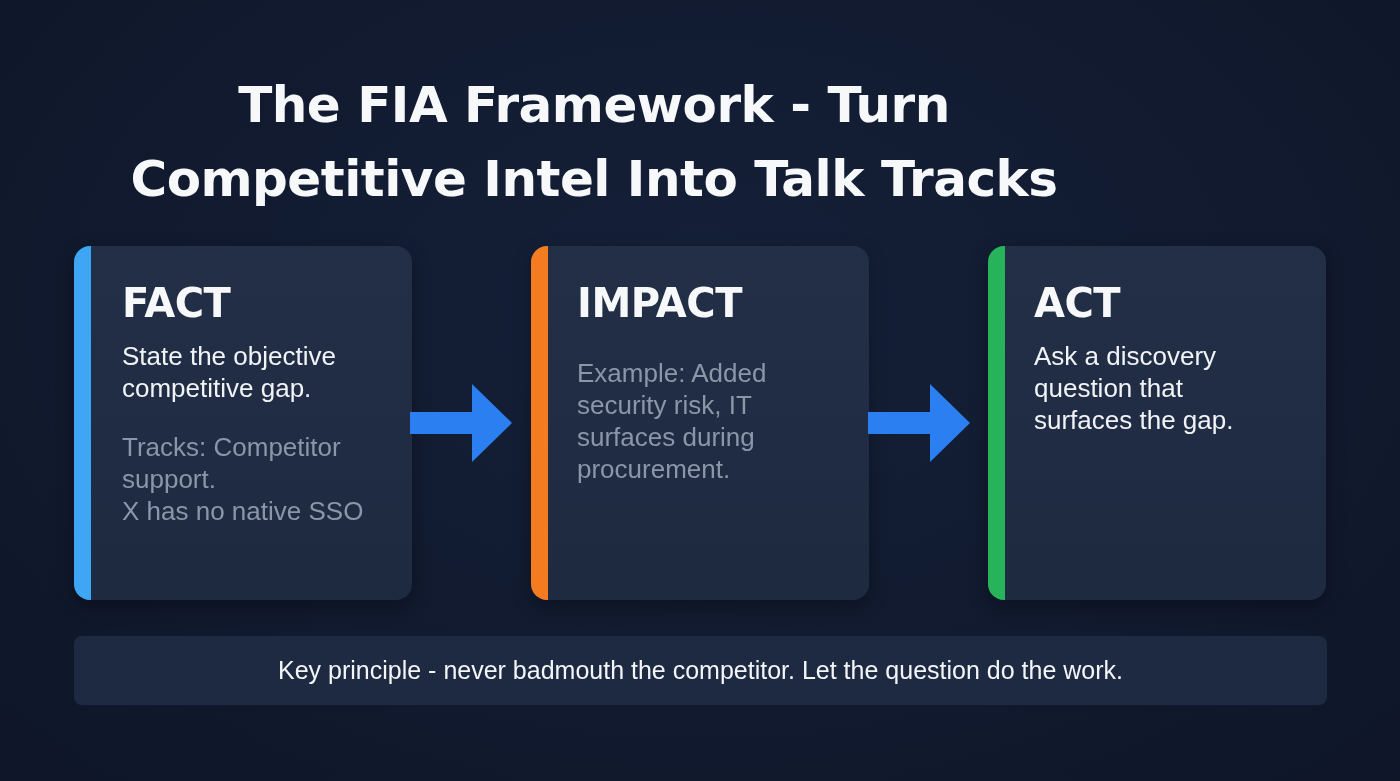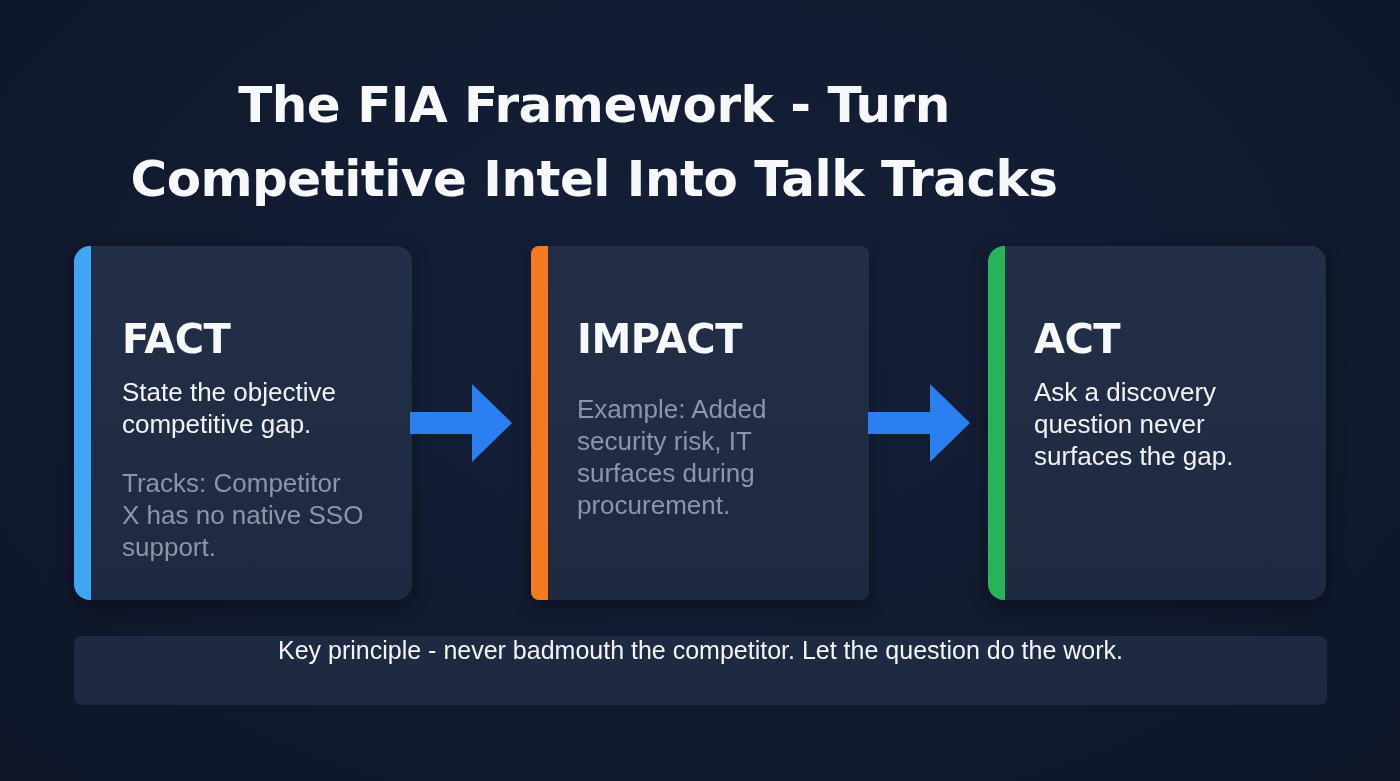--- a/index.html
+++ b/index.html
@@ -43,21 +43,20 @@
     .card .stripe {
       position: absolute;
       left: 0; top: 0; bottom: 0;
       width: 17px;
     }
     .card .content {
       position: absolute;
       left: 48px;
       top: 30px;
       right: 16px;
-      margin-top: 36px;
     }
     .card .heading {
       font-family: "DejaVu Sans", sans-serif;
       font-weight: bold;
       font-size: 40px;
       line-height: 54px;
       color: #f7f8fa;
       letter-spacing: -0.5px;
     }
     .card .desc {
@@ -83,21 +82,21 @@
 
     .footer {
       position: absolute;
       left: 74px;
       top: 636px;
       width: 1253px;
       height: 69px;
       background: #1e2a41;
       border-radius: 8px;
       display: flex;
-      align-items: flex-start;
+      align-items: center;
       justify-content: center;
     }
     .footer .text {
       font-size: 25px;
       color: #f3f5f8;
       white-space: nowrap;
     }
   </style>
 </head>
 <body>
@@ -110,31 +109,31 @@
 <div class="card" style="left:74px;">
   <div class="stripe" style="background:#3ea6f5;"></div>
   <div class="content">
     <div class="heading">FACT</div>
     <div class="desc">
       <span class="line">State the objective</span>
       <span class="line">competitive gap.</span>
     </div>
     <div class="example">
       <span class="line">Tracks: Competitor</span>
+      <span class="line">support.</span>
       <span class="line">X has no native SSO</span>
-      <span class="line">support.</span>
     </div>
   </div>
 </div>
 
 <svg class="arrow" style="left:410px;" viewBox="0 0 102 78">
   <polygon points="0,28 62,28 62,0 102,39 62,78 62,50 0,50" fill="#2b7ff0"></polygon>
 </svg>
 
-<div class="card" style="left:531px;border-radius:8px;">
+<div class="card" style="left:531px;">
   <div class="stripe" style="background:#f47b20;"></div>
   <div class="content" style="left:46px;">
     <div class="heading">IMPACT</div>
     <div class="example">
       <span class="line">Example: Added</span>
       <span class="line">security risk, IT</span>
       <span class="line">surfaces during</span>
       <span class="line">procurement.</span>
     </div>
   </div>
@@ -143,21 +142,21 @@
 <svg class="arrow" style="left:868px;" viewBox="0 0 102 78">
   <polygon points="0,28 62,28 62,0 102,39 62,78 62,50 0,50" fill="#2b7ff0"></polygon>
 </svg>
 
 <div class="card" style="left:988px;">
   <div class="stripe" style="background:#27b35a;"></div>
   <div class="content" style="left:46px;">
     <div class="heading">ACT</div>
     <div class="desc">
       <span class="line">Ask a discovery</span>
-      <span class="line">question never</span>
+      <span class="line">question that</span>
       <span class="line">surfaces the gap.</span>
     </div>
   </div>
 </div>
 
 <div class="footer">
   <span class="text">Key principle - never badmouth the competitor. Let the question do the work.</span>
 </div>
 
 </body></html>

